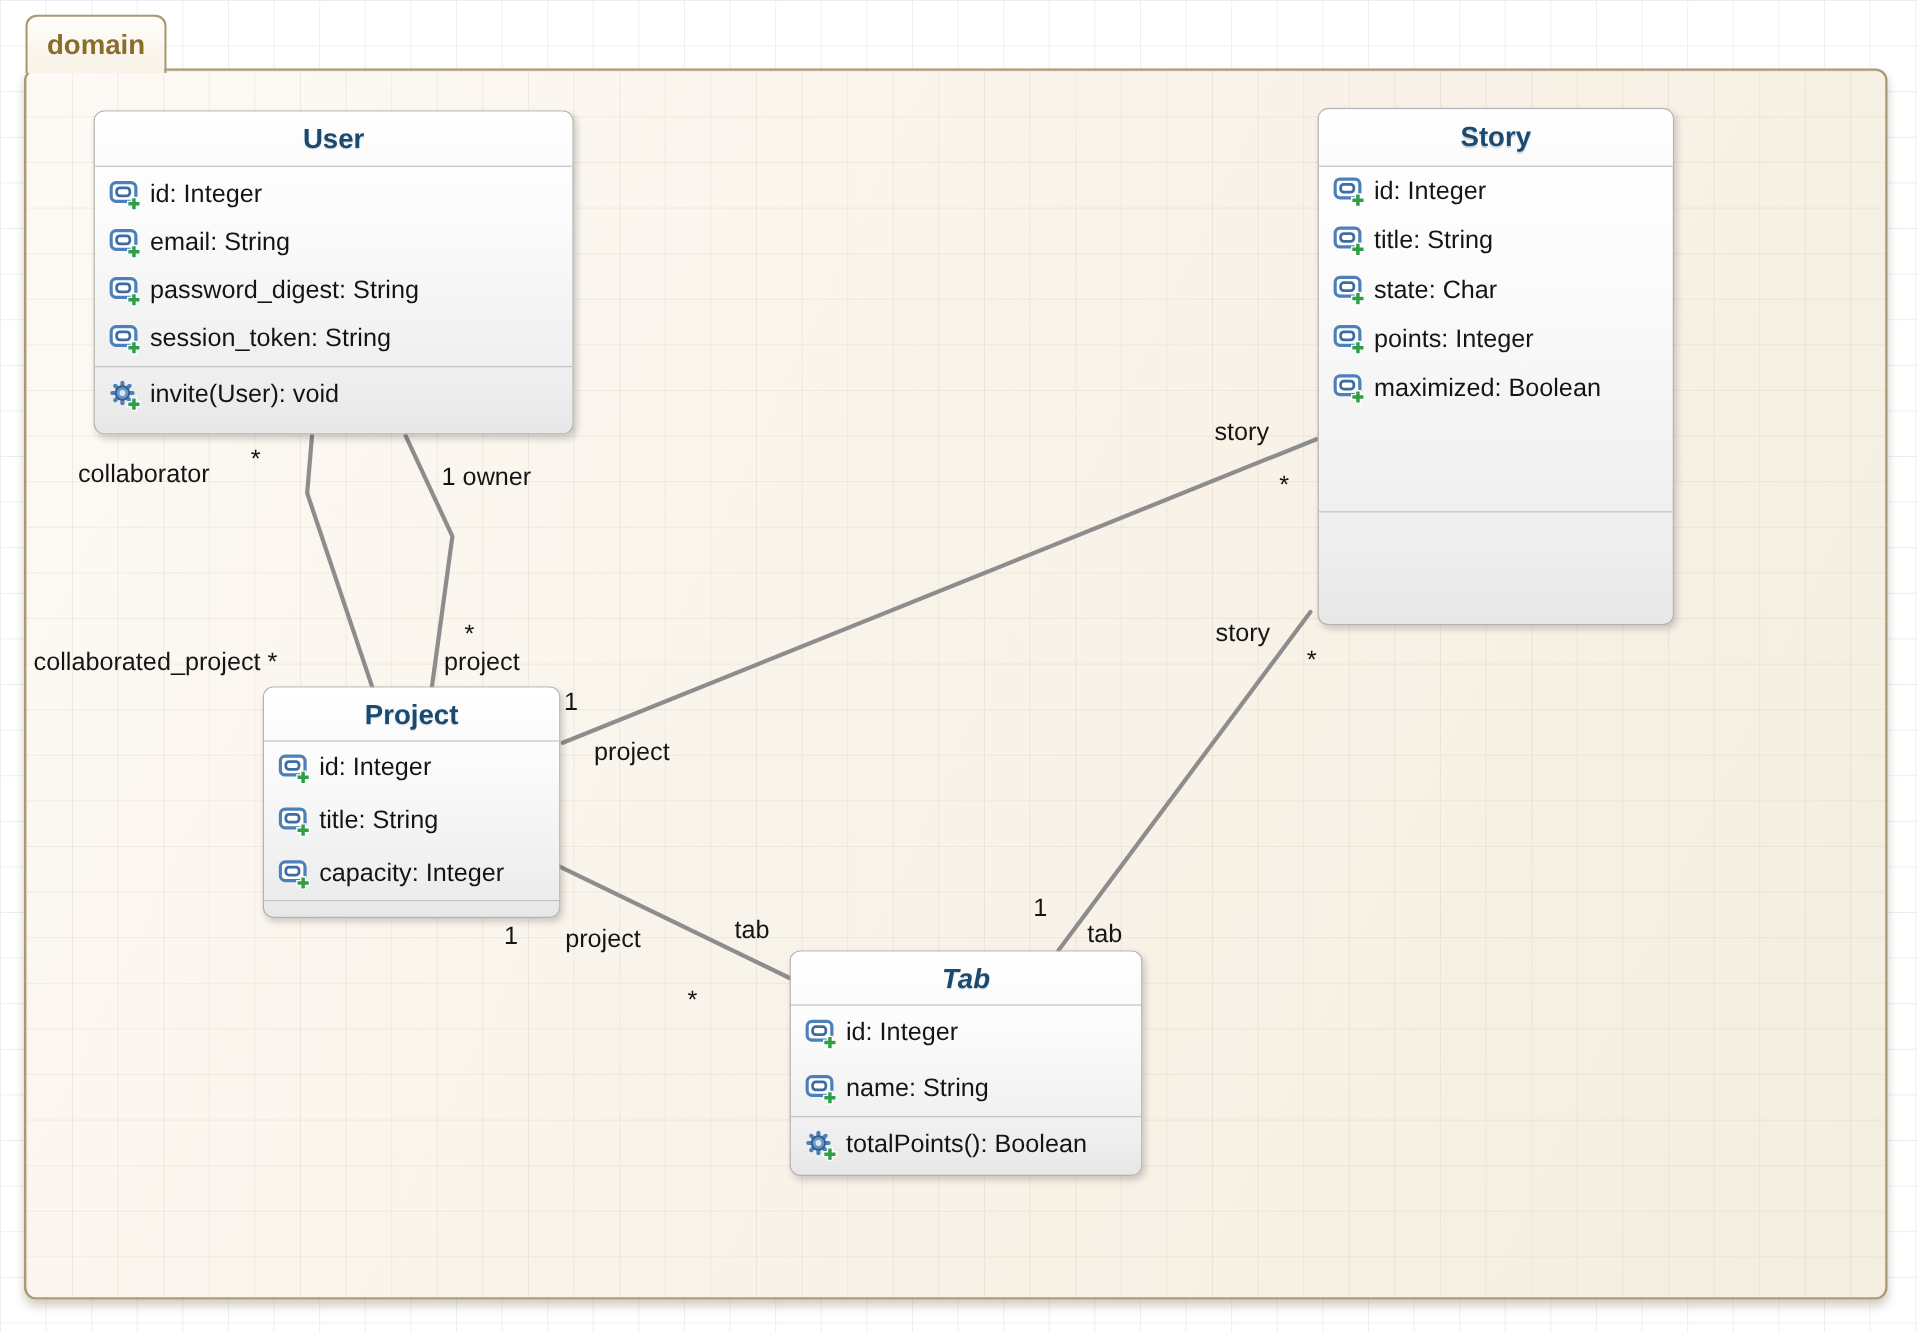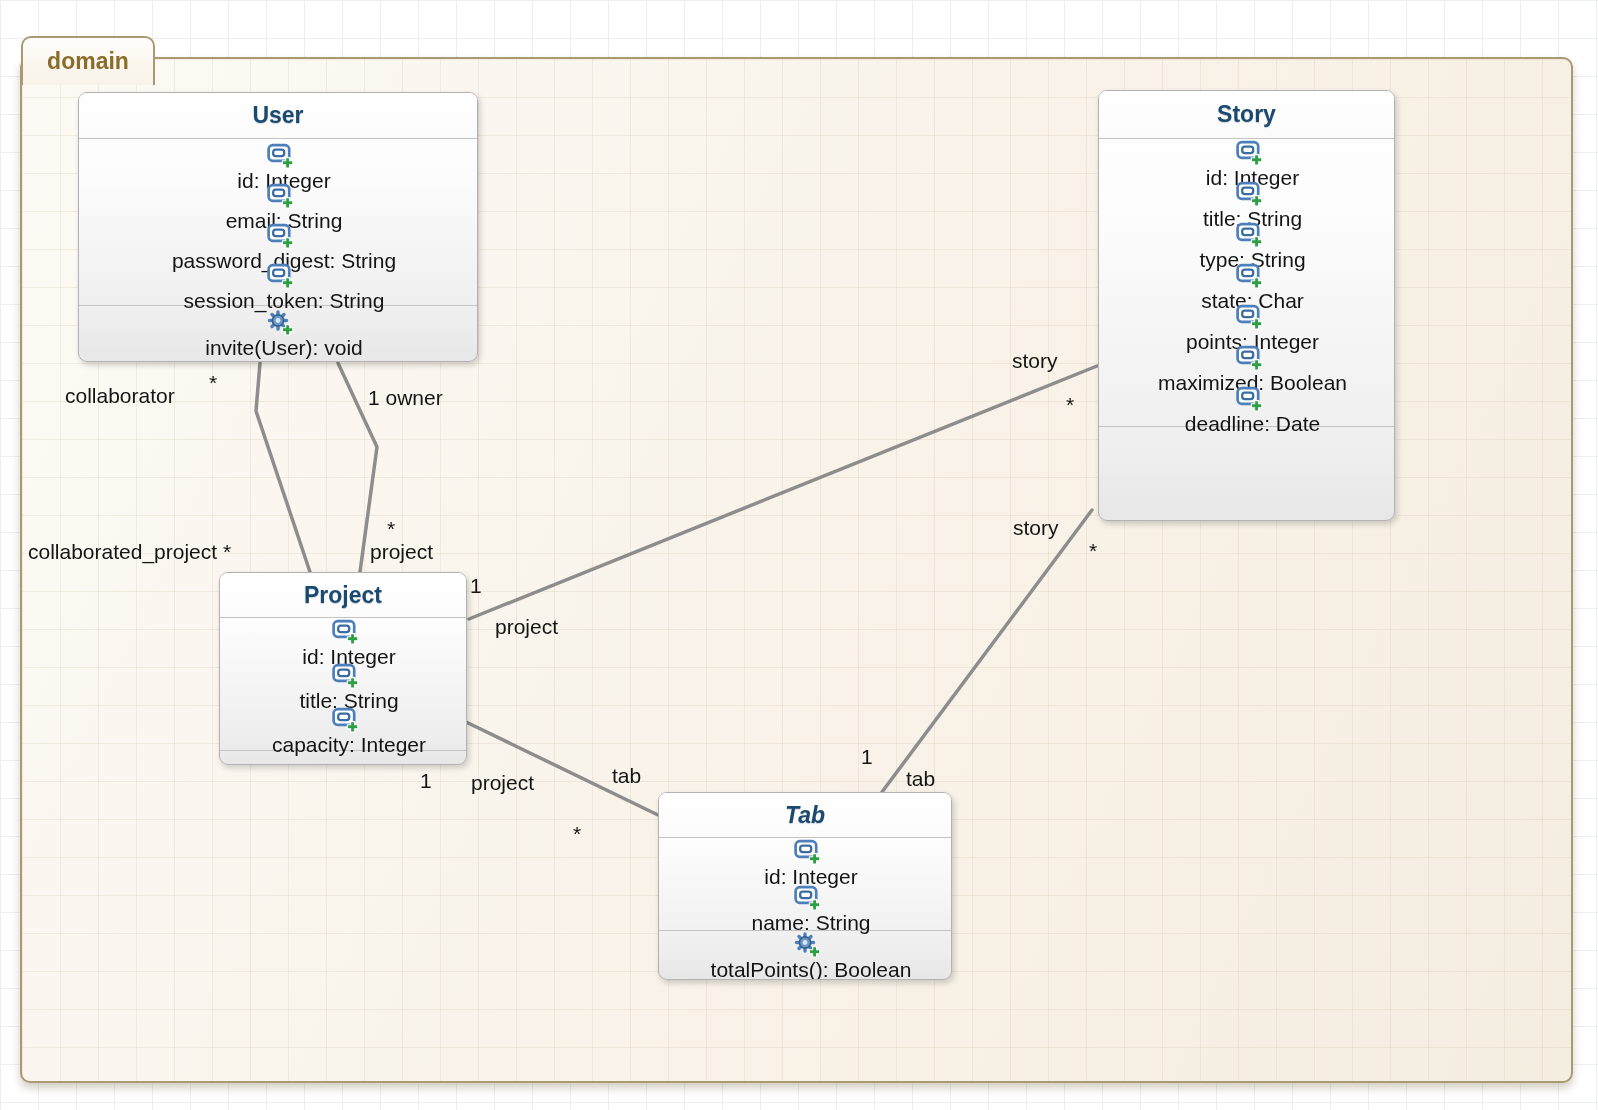--- a/index.html
+++ b/index.html
@@ -20,25 +20,25 @@
     background-image:
       linear-gradient(to right, rgba(203,188,158,.22) 1px, transparent 1px),
       linear-gradient(to bottom, rgba(203,188,158,.22) 1px, transparent 1px),
       linear-gradient(115deg, #fdfaf5 0%, #f8f2e8 55%, #f4eee1 100%);
     background-size:38px 38px, 38px 38px, 100% 100%;
     box-shadow:0 5px 8px rgba(130,115,85,.35);
     z-index:0;
   }
 
   .diagram-tab {
-    position:absolute; left:21px; top:12px; width:134px; height:49px; z-index:5;
+    position:absolute; left:21px; top:12px; width:118px; height:49px; z-index:5;
     border:2px solid #aa9a74; border-bottom:none; border-radius:10px 10px 0 0;
     background:linear-gradient(180deg, #fffefb 0%, #faf5ec 70%, #f8f2e8 100%);
     display:flex; align-items:center; justify-content:center;
-    font-size:23px; font-weight:bold; color:#8a6c2b;margin-top:24px;
+    font-size:23px; font-weight:bold; color:#8a6c2b;
   }
 
   .wires { position:absolute; left:0; top:0; z-index:1; }
   .wires polyline {
     fill:none; stroke:#8d8d8d; stroke-width:3.5;
     stroke-linecap:round; stroke-linejoin:round;
   }
 
   .cls {
     position:absolute; z-index:2;
@@ -47,21 +47,21 @@
     box-shadow:2px 3px 6px rgba(0,0,0,.18);
   }
   .cls-header {
     display:flex; align-items:center; justify-content:center;
     border-bottom:1px solid #c3c3c3;
     font-size:23px; font-weight:bold; color:#1a4a70;
     background:linear-gradient(180deg, #ffffff, #fbfbfb);
     text-shadow:0 1px 1px rgba(110,130,150,.35);
   }
   .comp.attrs { border-bottom:1px solid #c3c3c3; }
-  .row { display:flex; align-items:center; padding-left:12px; font-size:21px; color:#141414; height:40px;flex-direction:column; }
+  .row { display:flex; align-items:center; padding-left:12px; font-size:21px; color:#141414; height:40px; }
   .ric { width:27px; height:27px; margin-right:7px; flex:none; }
 
   .cls-user    { left:78px;   top:92px;  width:400px; height:270px; }
   .cls-user .cls-header { height:46px; }
   .cls-user .attrs { height:167px; padding-top:3px; }
   .cls-user .ops   { padding-top:3px; }
 
   .cls-story   { left:1098px; top:90px;  width:297px; height:431px; }
   .cls-story .cls-header { height:48px; }
   .cls-story .attrs { height:288px; }
@@ -172,45 +172,33 @@
     <div class="row">
       <svg class="ric" viewBox="0 0 27 27">
           <use href="#ic-attr"></use>
         </svg>
       <span>title: String</span>
     </div>
     <div class="row">
       <svg class="ric" viewBox="0 0 27 27">
           <use href="#ic-attr"></use>
         </svg>
-      <span>type: String</span>
-    </div>
-    <div class="row">
-      <svg class="ric" viewBox="0 0 27 27">
-          <use href="#ic-attr"></use>
-        </svg>
       <span>state: Char</span>
     </div>
     <div class="row">
       <svg class="ric" viewBox="0 0 27 27">
           <use href="#ic-attr"></use>
         </svg>
       <span>points: Integer</span>
     </div>
     <div class="row">
       <svg class="ric" viewBox="0 0 27 27">
           <use href="#ic-attr"></use>
         </svg>
       <span>maximized: Boolean</span>
-    </div>
-    <div class="row">
-      <svg class="ric" viewBox="0 0 27 27">
-          <use href="#ic-attr"></use>
-        </svg>
-      <span>deadline: Date</span>
     </div>
   </div>
 </div>
 
 <div class="cls cls-project">
   <div class="cls-header">Project</div>
   <div class="comp attrs">
     <div class="row">
       <svg class="ric" viewBox="0 0 27 27">
           <use href="#ic-attr"></use>

